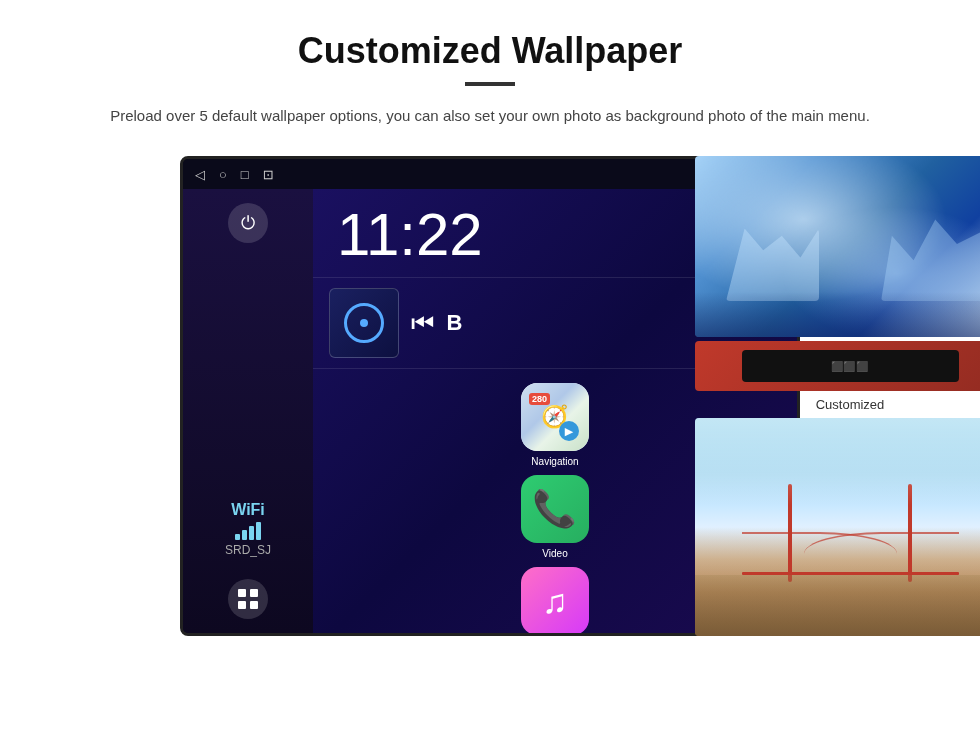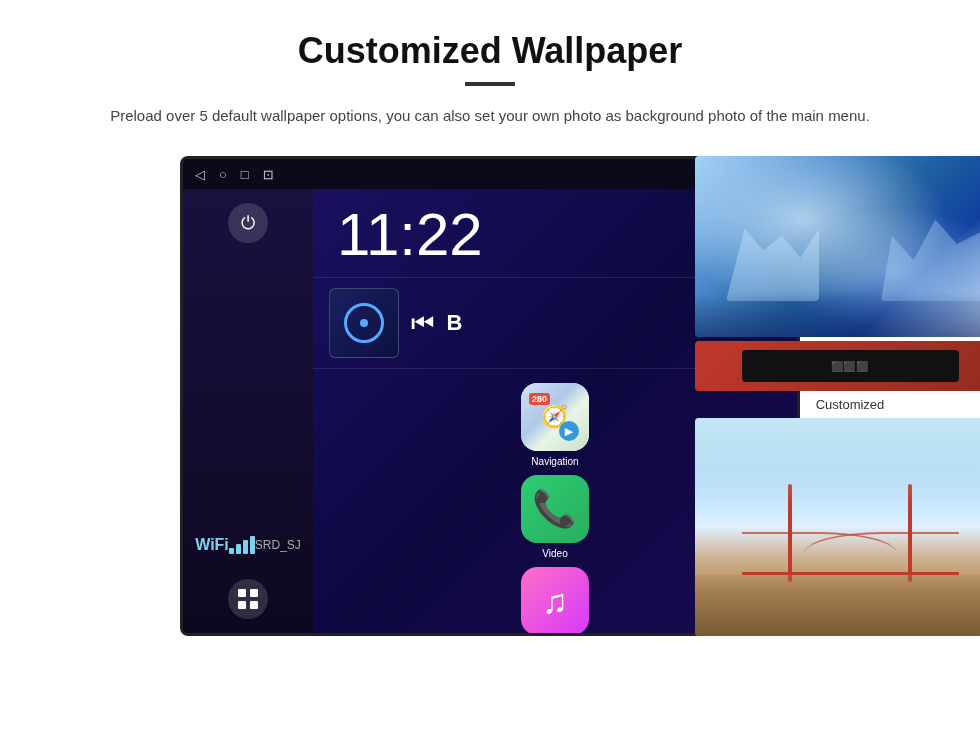--- a/index.html
+++ b/index.html
@@ -113,21 +113,21 @@
       border-radius: 50%;
       display: flex;
       align-items: center;
       justify-content: center;
       color: #fff;
       font-size: 18px;
     }
 
     .sidebar-wifi {
       display: flex;
-      flex-direction: row;
+      flex-direction: column;
       align-items: center;
       color: #fff;
       margin-top: auto;
     }
 
     .wifi-label {
       font-size: 16px;
       font-weight: bold;
       color: #7ad4f0;
     }

